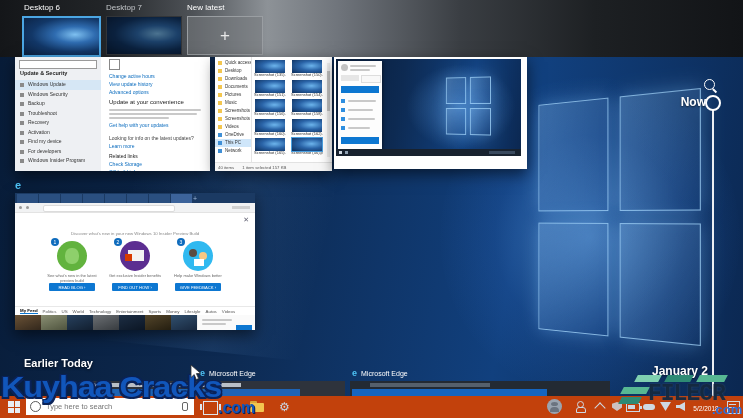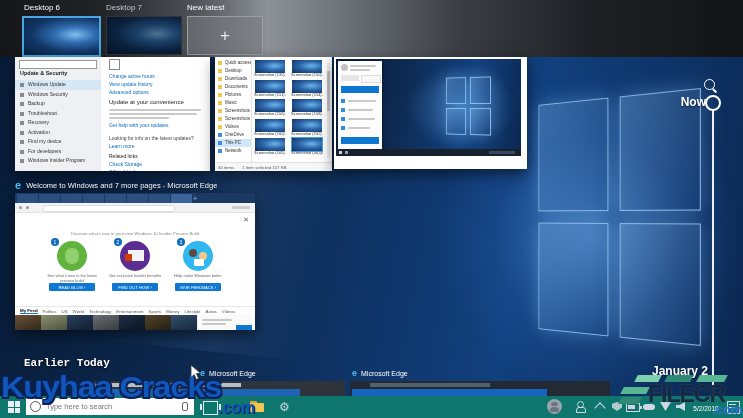--- a/index.html
+++ b/index.html
@@ -52,21 +52,21 @@
   .cap{position:absolute;top:61px;width:62px;font-size:4px;color:#666;text-align:center;line-height:4.5px;}
   .ebtn{position:absolute;top:70px;width:46px;height:8px;background:#0d77d1;color:#fff;
     font-size:4.2px;display:flex;align-items:center;justify-content:center;border-radius:1px;white-space:nowrap;}
   .nav-items{display:flex;gap:5px;align-items:center;height:8px;padding-left:5px;}
   .nav-items>span{font-size:4.4px;color:#555;white-space:nowrap;}
   .nav-items>span:nth-of-type(1){color:#000;font-weight:bold;border-bottom:1px solid #0d77d1;}
   .newsblock{height:17px;flex:0 0 26px;}
   
   .tl-text{color:#fff;font-weight:bold;font-size:12px;text-shadow:0 1px 2px rgba(0,0,0,.6);}
   
-  .taskbar{left:0;top:396px;width:743px;height:22px;background:#0f766e;}
+  .taskbar{left:0;top:396px;width:743px;height:22px;background:#c2410c;}
   .tray-ico{width:10px;height:9px;opacity:.85;}
   
   .kuyhaa{font-weight:bold;font-size:30px;letter-spacing:-1px;color:#1156bb;transform:scaleX(1.08);transform-origin:left;
     text-shadow:1.5px 1.5px 0 #0a2258,-1.5px 1.5px 0 #0a2258,1.5px -1.5px 0 #0a2258,-1.5px -1.5px 0 #0a2258;white-space:nowrap;}
   .kcom{font-weight:bold;font-size:16px;color:#1156bb;text-shadow:1px 1px 0 #0a2258;}
   .fbar{position:absolute;height:7px;transform:skewX(-28deg);}
   .filecr-txt{font-weight:bold;font-size:23px;letter-spacing:-1px;color:rgba(19,40,62,.93);
     text-shadow:0 0 2px rgba(90,110,130,.5);}
   .fcom{font-weight:bold;font-size:13px;color:#2f6fd8;}
 </style>
@@ -246,21 +246,20 @@
       <div class="a" style="left:0;top:90px;width:185px;height:7px;background:#18222f;">
         <div style="position:absolute;left:3px;top:2px;width:3px;height:3px;background:#cfd8e2;"></div>
         <div style="position:absolute;left:9px;top:2px;width:3px;height:3px;background:#8fa0b2;"></div>
         <div style="position:absolute;right:6px;top:2px;width:26px;height:3px;background:#3a4a5e;"></div>
       </div>
     </div>
   </div>
 
   <div class="a" style="left:15px;top:179px;width:245px;height:13px;display:flex;align-items:center;gap:5px;">
     <span style="color:#4ec3f5;font-size:11px;font-weight:bold;line-height:11px;">e</span>
-    <span style="color:#fff;font-size:7.5px;white-space:nowrap;text-shadow:0 1px 2px rgba(0,0,0,.6);">Welcome to Windows and 7 more pages - Microsoft Edge</span>
   </div>
   <div class="a win" style="left:15px;top:193px;width:240px;height:137px;">
     <div style="height:10px;background:#1b3a63;">
       <div class="tabs">
         <div class="tab"></div>
           <div class="tab"></div>
           <div class="tab"></div>
           <div class="tab"></div>
         <div class="tab"></div>
           <div class="tab"></div>
@@ -336,21 +335,21 @@
   </div>
 
   <div class="a" style="left:704px;top:79px;width:9px;height:9px;border:1.6px solid #fff;border-radius:50%;">
     <div style="position:absolute;left:8px;top:8px;width:5px;height:1.6px;background:#fff;transform:rotate(45deg);transform-origin:left center;"></div>
   </div>
   <div class="a tl-text" style="left:670px;top:95px;width:36px;text-align:right;">Now</div>
   <div class="a" style="left:705px;top:95px;width:12px;height:12px;border:2px solid #fff;border-radius:50%;"></div>
   <div class="a" style="left:712px;top:110px;width:1.6px;height:286px;background:rgba(255,255,255,.92);"></div>
   <div class="a tl-text" style="left:650px;top:364px;width:58px;text-align:right;">January 2</div>
 
-  <div class="a" style="left:24px;top:357px;font-size:11px;font-weight:bold;color:#fff;text-shadow:0 1px 3px rgba(0,0,0,.7);font-family:Liberation Mono, monospace;">Earlier Today</div>
+  <div class="a" style="left:24px;top:357px;font-size:11px;font-weight:bold;color:#fff;text-shadow:0 1px 3px rgba(0,0,0,.7);">Earlier Today</div>
 
   <div class="a" style="left:85px;top:368px;width:260px;height:28px;">
     <div style="position:absolute;left:115px;top:0;display:flex;gap:4px;align-items:center;">
       <span style="color:#4ec3f5;font-size:9px;font-weight:bold;">e</span>
       <span style="color:#fff;font-size:7px;white-space:nowrap;">Microsoft Edge</span>
     </div>
     <div style="position:absolute;left:0;top:13px;width:260px;height:15px;background:#2e333c;overflow:hidden;">
       <div style="position:absolute;left:6px;top:2px;width:150px;height:4px;background:#b9bfc6;"></div>
       <div style="position:absolute;left:0;top:8px;width:215px;height:7px;background:#1e63b4;"></div>
     </div>
@@ -419,17 +418,17 @@
 
   <div class="a kuyhaa" style="left:1px;top:370px;z-index:50;">Kuyhaa Cracks</div>
   <div class="a kcom" style="left:218px;top:399px;z-index:50;">.com</div>
 
   <div class="a" style="left:618px;top:373px;width:125px;height:45px;z-index:50;">
     <div class="fbar" style="left:18px;top:2px;width:24px;background:#7fd0b0;"></div>
     <div class="fbar" style="left:48px;top:2px;width:26px;background:#2e8a74;"></div>
     <div class="fbar" style="left:80px;top:2px;width:28px;background:#57b893;"></div>
     <div class="fbar" style="left:4px;top:14px;width:26px;background:#57b893;"></div>
     <div class="fbar" style="left:2px;top:24px;width:20px;background:#2e8a74;"></div>
-    <div class="a filecr-txt" style="left:30px;top:8px;">FILECR</div>
+    <div class="a filecr-txt" style="left:30px;top:8px;font-family:Liberation Mono, monospace;">FILECR</div>
     <div class="a fcom" style="left:94px;top:29px;">.com</div>
   </div>
 
 </div>
 
 </body></html>

